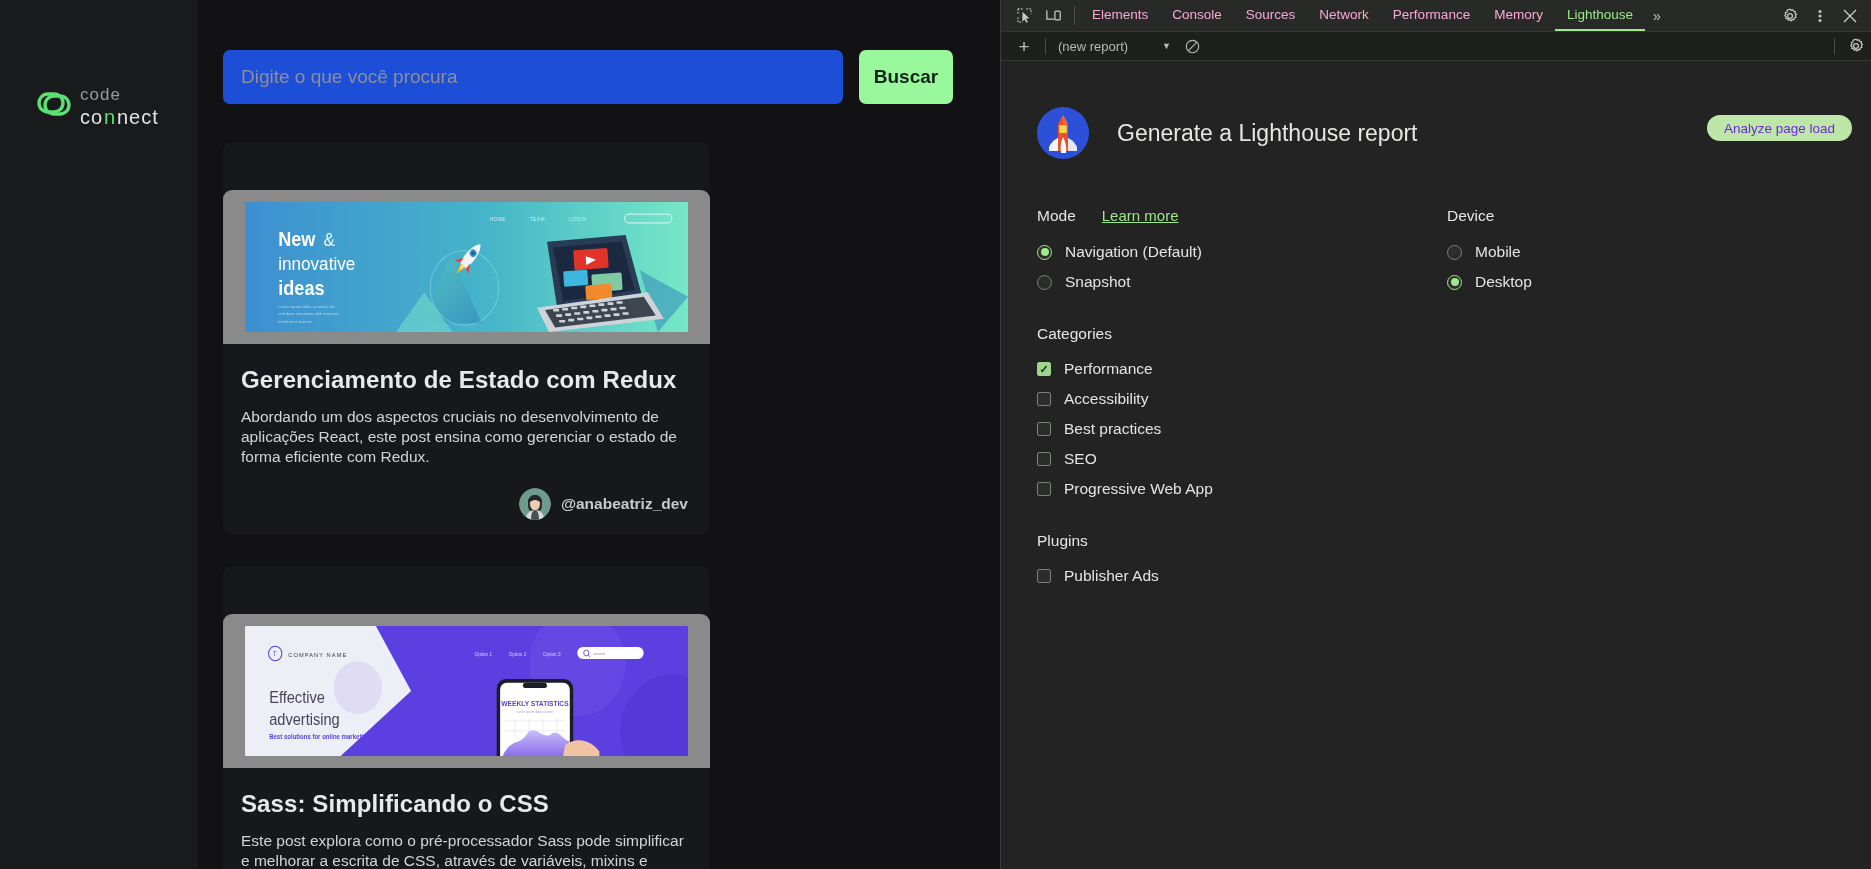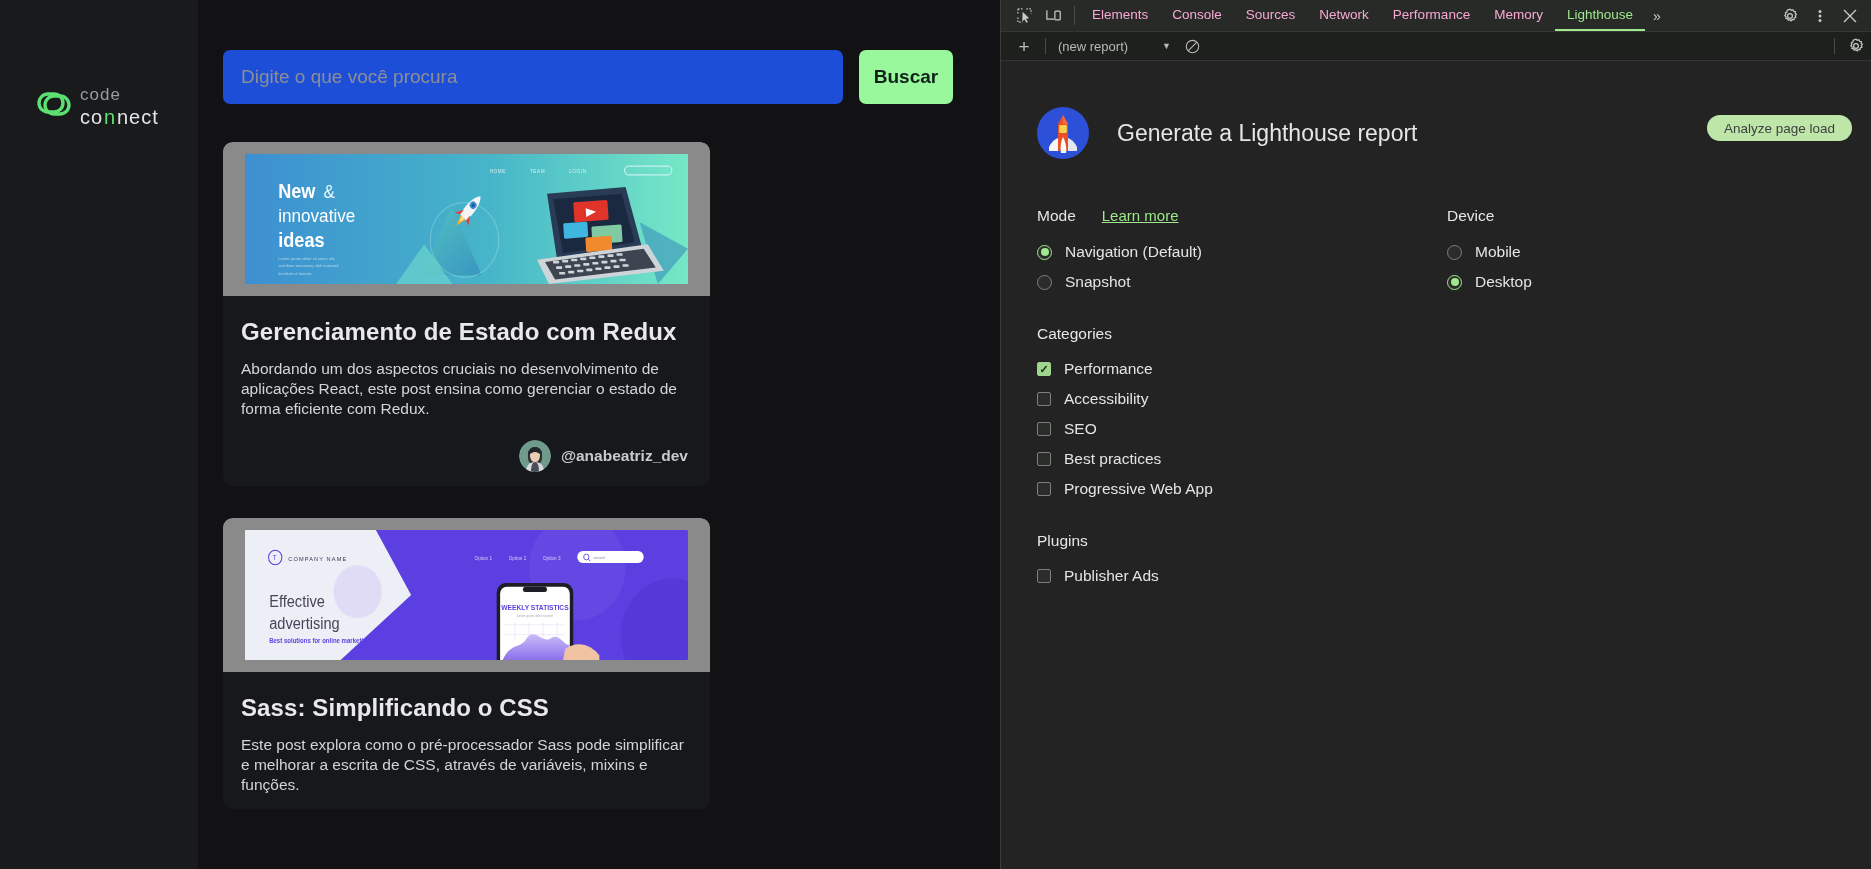--- a/index.html
+++ b/index.html
@@ -53,20 +53,21 @@
     width: 487px;
     background: #17181B;
     border-radius: 9px;
     margin-bottom: 32px;
     overflow: hidden;
   }
   .card-imgwrap {
     padding: 12px 22px;
     background: #8a8a8a;
     border-radius: 9px 9px 0 0;
+    margin-top: 48px;
   }
   .banner { width: 100%; height: 130px; display: block; border-radius: 1px; }
   .card-body { padding: 22px 18px 14px 18px; }
   .card-title {
     font-size: 24px; font-weight: bold; color: #e9e9ea;
     letter-spacing: .1px; margin-bottom: 13px;
   }
   .card-desc { font-size: 15.5px; line-height: 1.28; color: #d3d4d6; }
   .card-author {
     display: flex; align-items: center; justify-content: flex-end;
@@ -118,21 +119,21 @@
   }
   .sub-caret { font-size: 9px; color: #b9bab7; }
   .sub-gear-right { margin-left: auto; display: flex; align-items: center; }
 
   .lh-panel { flex: 1; background: #222322; padding: 46px 0 0 36px; position: relative; overflow: hidden; }
   .lh-head { display: flex; align-items: center; }
   .lh-logo { width: 52px; height: 52px; }
   .lh-title { font-size: 23px; color: #e6e7e4; margin-left: 28px; font-weight: normal; }
   .analyze-btn {
     position: absolute; right: 19px; top: 54px;
-    background: #BEE6A9; color: #404040;
+    background: #BEE6A9; color: #6d28d9;
     border: none; border-radius: 16px;
     height: 26px; padding: 0 17px;
     font-size: 13.5px; cursor: pointer;
     font-family: "Liberation Sans", sans-serif;
   }
 
   .lh-form { margin-top: 48px; display: flex; }
   .col-mode { width: 410px; }
   .sec-head { display: flex; align-items: baseline; gap: 26px; margin-bottom: 12px; }
   .sec-title { font-size: 15.5px; color: #e6e7e4; }
@@ -465,25 +466,25 @@
             <div class="opt-row">
               <span class="checkbox checked"></span>
               <span class="opt-label">Performance</span>
             </div>
             <div class="opt-row">
               <span class="checkbox"></span>
               <span class="opt-label">Accessibility</span>
             </div>
             <div class="opt-row">
               <span class="checkbox"></span>
-              <span class="opt-label">SEO</span>
+              <span class="opt-label">Best practices</span>
             </div>
             <div class="opt-row">
               <span class="checkbox"></span>
-              <span class="opt-label">Best practices</span>
+              <span class="opt-label">SEO</span>
             </div>
             <div class="opt-row">
               <span class="checkbox"></span>
               <span class="opt-label">Progressive Web App</span>
             </div>
           </div>
 
           <div class="grp">
             <span class="sec-title">Plugins</span>
             <div class="opt-row">

